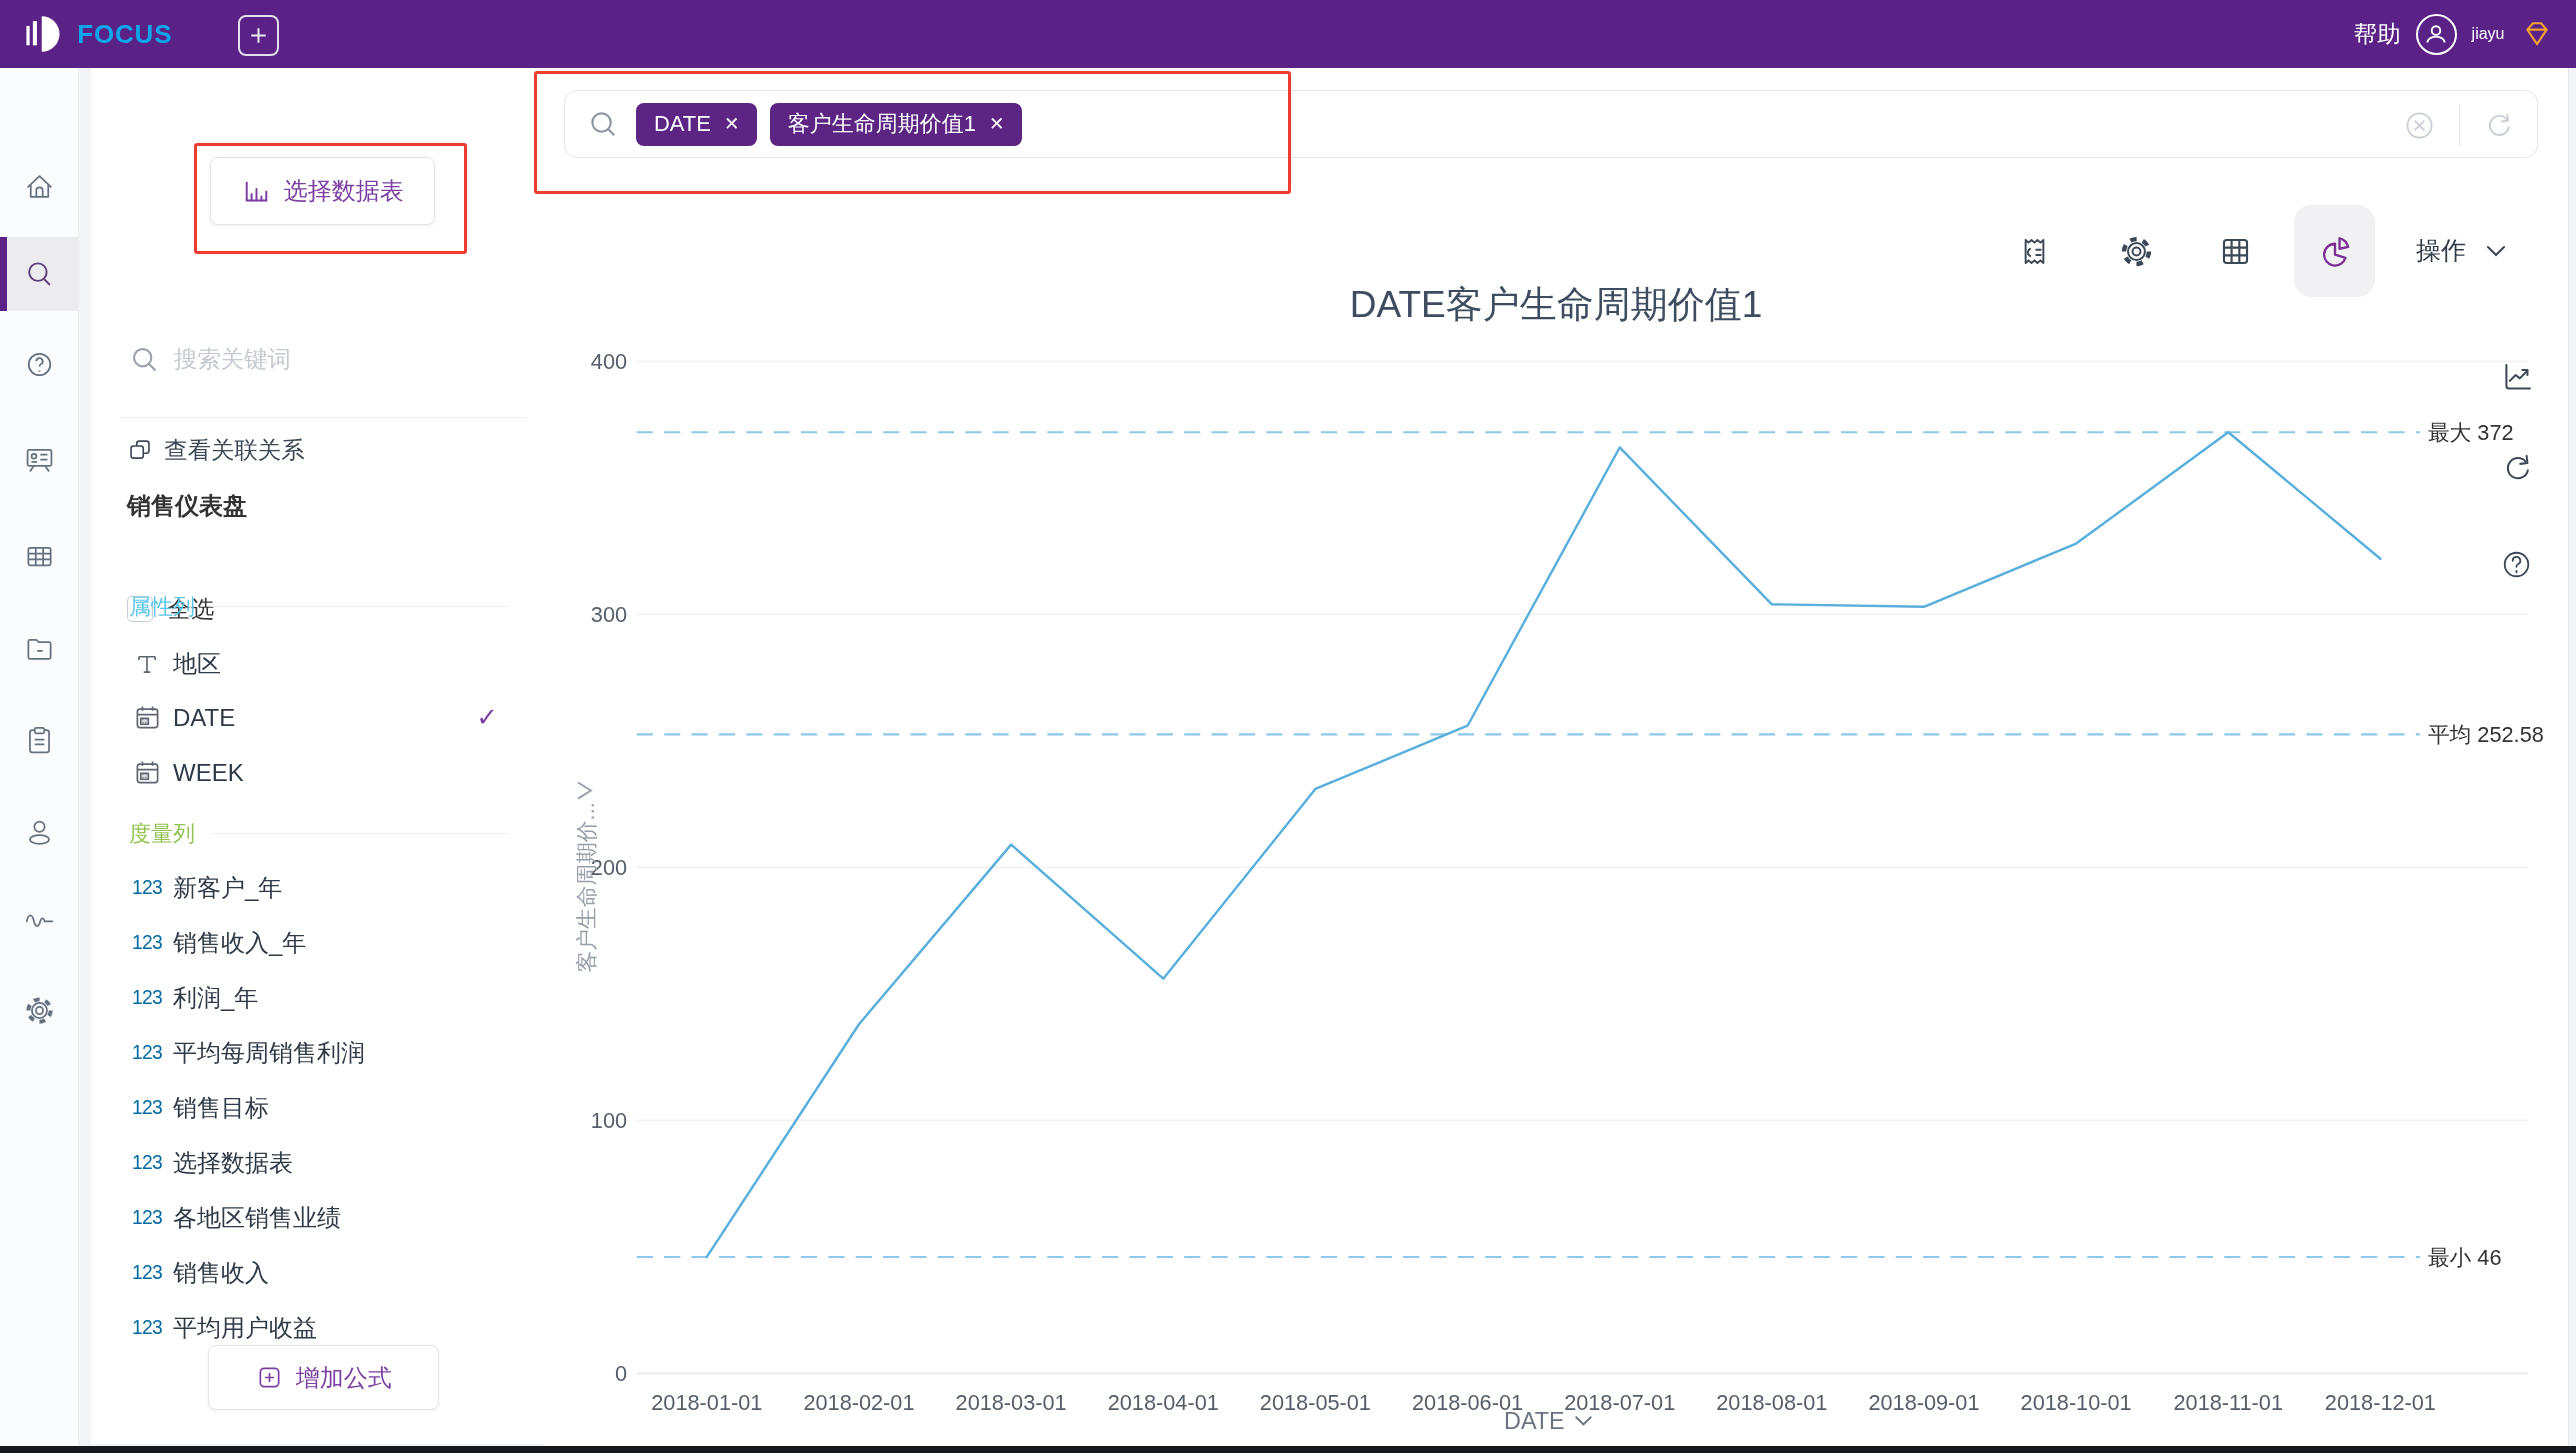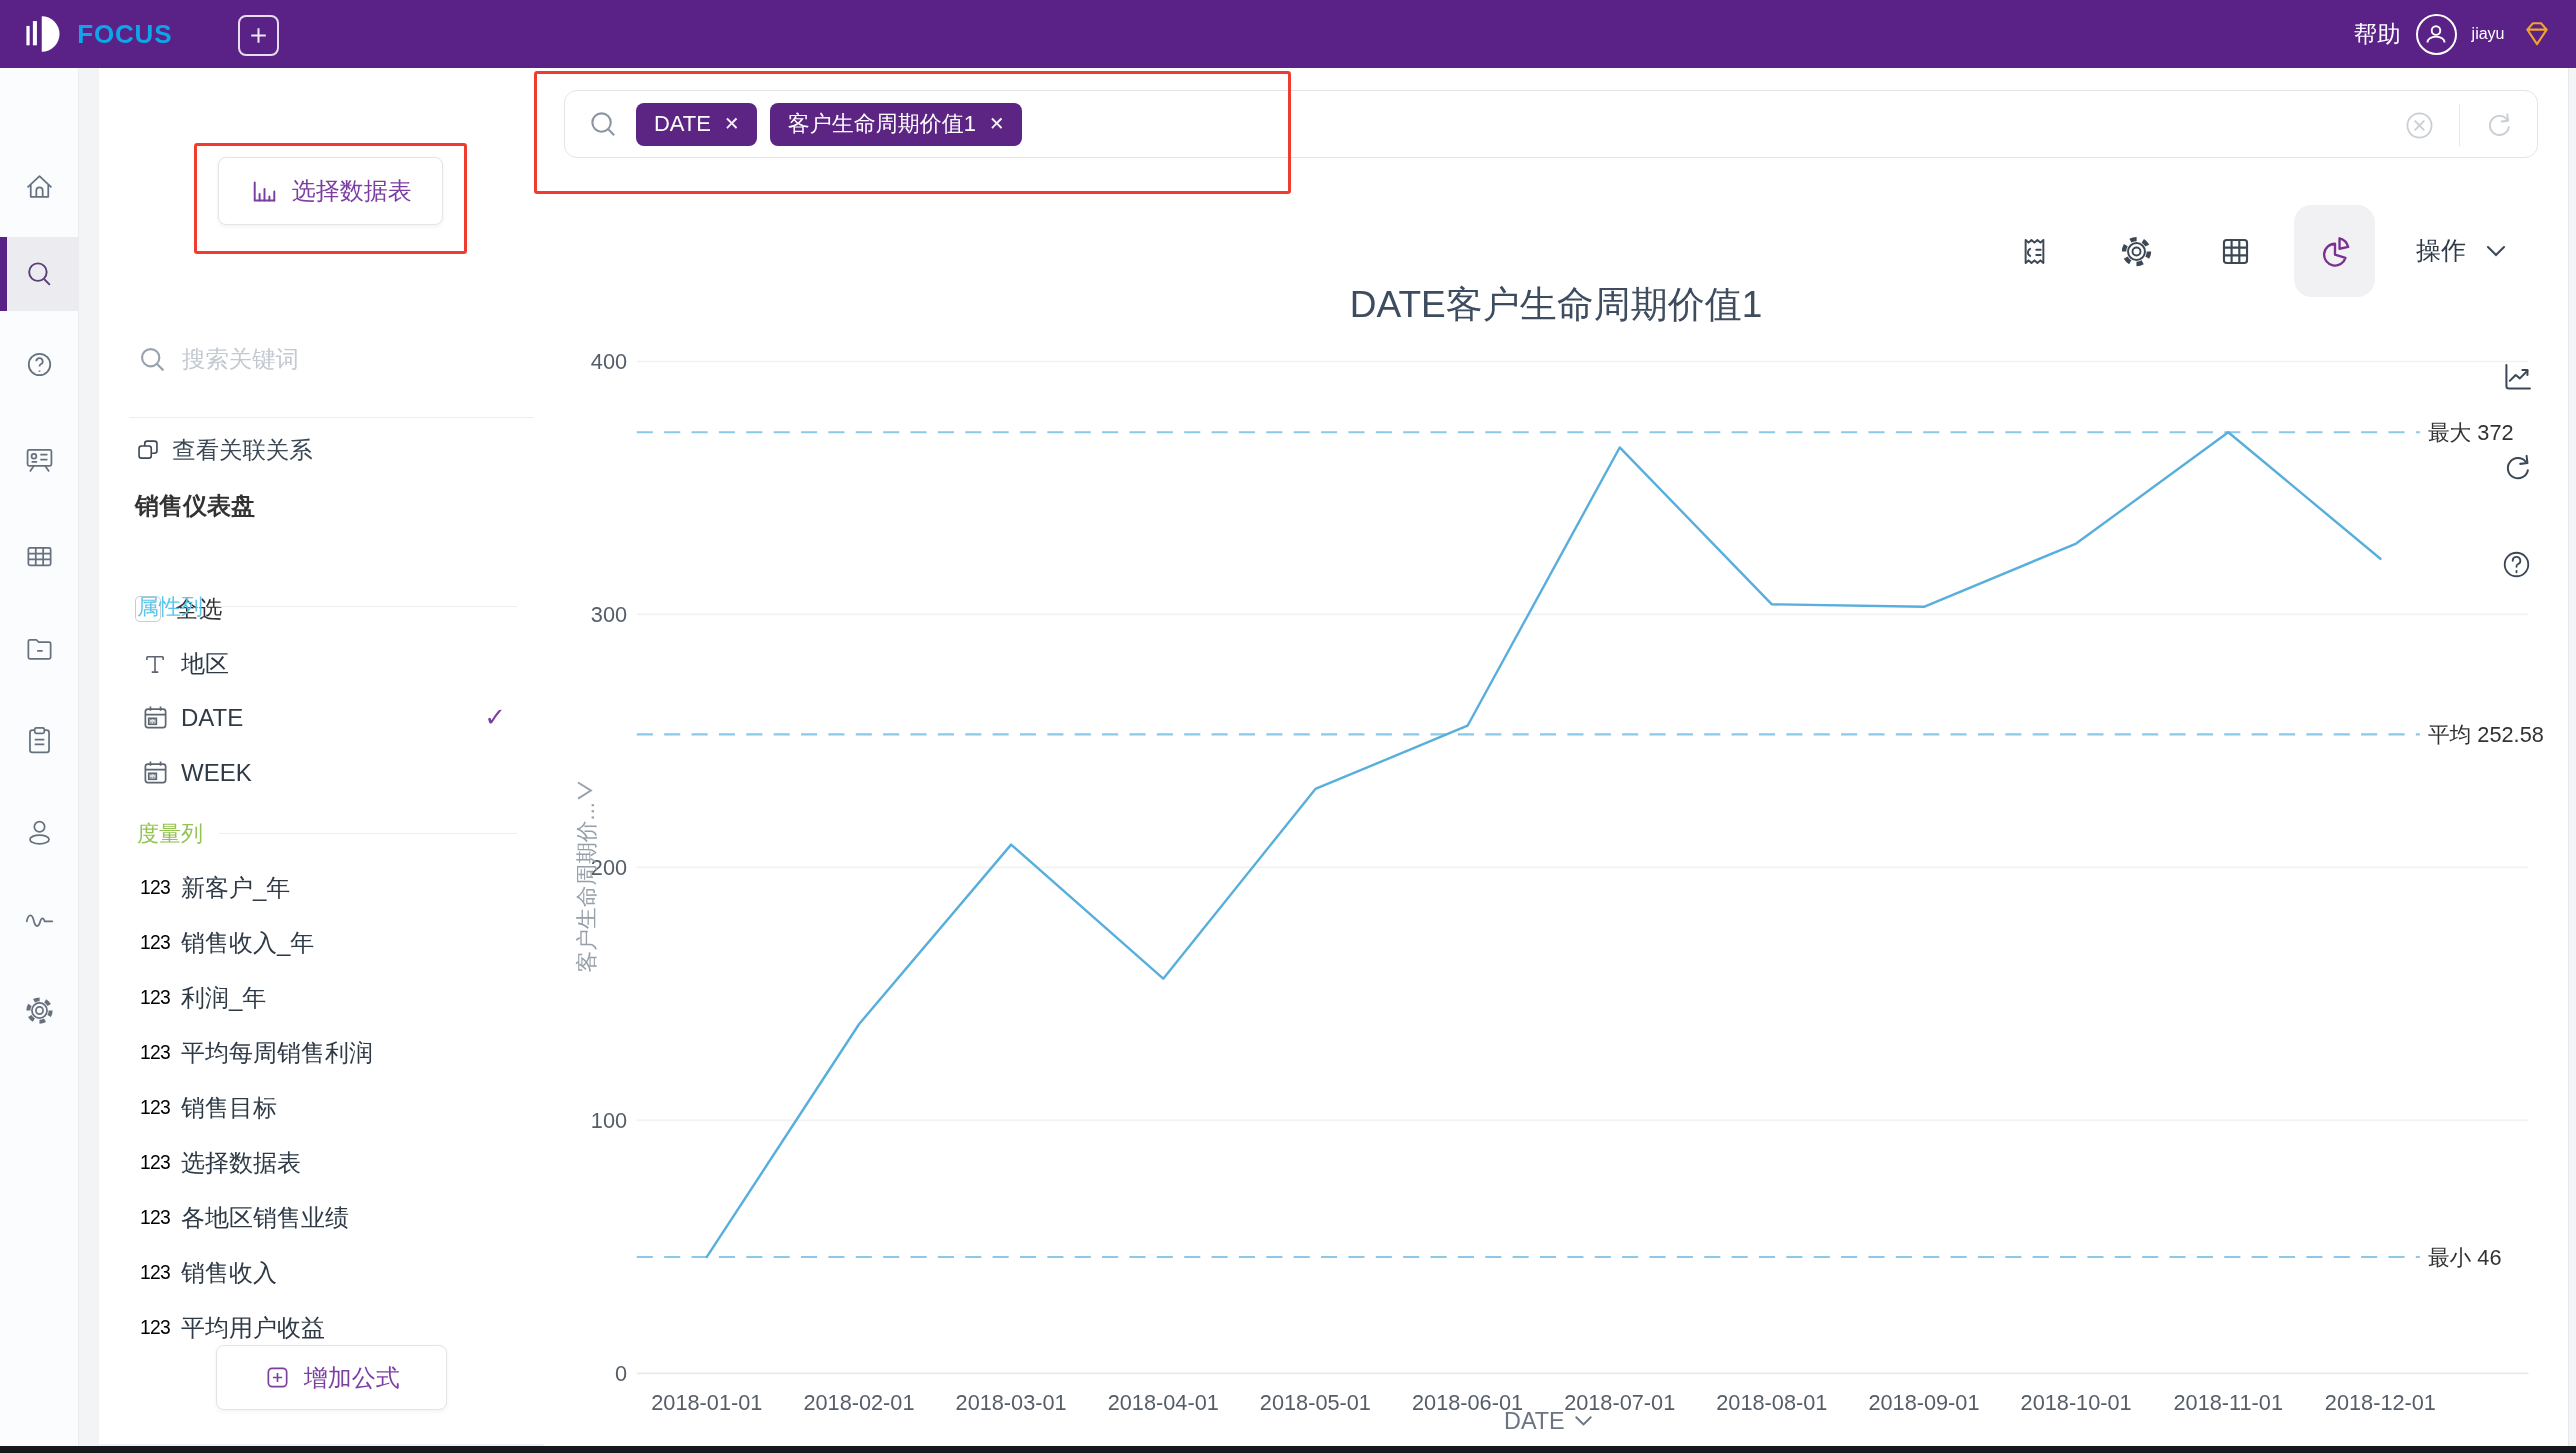--- a/index.html
+++ b/index.html
@@ -18,21 +18,21 @@
   .tb-help{color:#fff;font-size:23.4px;}
   .avatar{width:37px;height:37px;border:2px solid #fff;border-radius:50%;
           display:flex;align-items:center;justify-content:center;}
   .tb-user{color:#fff;font-size:16px;}
   
   .rail{position:absolute;left:0;top:68px;width:78px;height:1379px;background:#fbfcfd;border-right:0.8px solid #ebedf0;}
   .rail-item{position:absolute;left:0;width:78px;height:74px;display:flex;align-items:center;justify-content:center;}
   .rail-item.active{background:#ececf0;}
   .rail-item.active::before{content:"";position:absolute;left:0;top:0;width:7.2px;height:74px;background:#5A2287;}
   
-  .panel{position:absolute;left:99px;top:68px;width:453px;height:1376px;background:#fff;
+  .panel{position:absolute;left:91px;top:68px;width:453px;height:1376px;background:#fff;
          border-right:0.8px solid #e8eaed;box-shadow:1.6px 0 4.8px rgba(0,0,0,.03);}
   .btn-outline{position:absolute;display:flex;align-items:center;justify-content:center;gap:11.3px;
          background:#fff;border:1.2px solid #e2e4e8;border-radius:8px;box-shadow:0 1.6px 4px rgba(0,0,0,.05);
          color:#7B3FA2;font-size:24px;cursor:pointer;}
   .p-search{position:absolute;left:39px;top:266px;width:387px;height:50px;display:flex;align-items:center;gap:13px;}
   .p-search input{border:none;outline:none;font-size:23.4px;color:#333;width:306px;background:transparent;
          font-family:"Liberation Sans","DejaVu Sans",sans-serif;}
   .p-search input::placeholder{color:#c3c9d0;}
   .p-div{position:absolute;left:30px;top:349px;width:405px;height:0;border-top:1.2px solid #eceef1;}
   .rel-row{position:absolute;left:36px;top:364px;height:35px;display:flex;align-items:center;gap:11.3px;
@@ -45,21 +45,21 @@
   .sec{position:absolute;left:38px;height:27px;display:flex;align-items:center;font-size:22px;}
   .sec .sec-line{margin-left:16px;border-top:1.2px solid #eceef1;width:298px;}
   .sec.attr{top:525px;color:#5BC6EA;}
   .sec.meas{top:752px;color:#92C353;}
   .a-row{position:absolute;left:30px;width:411px;height:53px;display:flex;align-items:center;cursor:pointer;}
   .a-ic{width:52px;display:flex;justify-content:center;color:#5d6570;}
   .a-label{font-size:24px;color:#2f3a47;}
   .a-check{position:absolute;right:34px;color:#7B3FA2;font-size:26px;}
   .m-wrap{position:absolute;left:30px;top:792px;width:411px;height:506px;overflow:hidden;}
   .m-row{height:55px;display:flex;align-items:center;cursor:pointer;}
-  .icon-123{width:52px;font-size:19.3px;color:#000000;display:flex;justify-content:center;letter-spacing:-0.8px;}
+  .icon-123{width:52px;font-size:19.3px;color:#0369a1;display:flex;justify-content:center;letter-spacing:-0.8px;}
   .m-label{font-size:24px;color:#2f3a47;}
   
   .anno{position:absolute;border:3.2px solid #EE3D2E;border-radius:3.2px;pointer-events:none;}
   
   .main{position:absolute;left:544px;top:68px;width:2024px;height:1379px;background:#fff;border-right:1.6px solid #e6e8ec;}
   .sbar{position:absolute;left:564px;top:90px;width:1974px;height:68px;background:#fff;border:1.6px solid #e3e5e9;
         border-radius:13px;display:flex;align-items:center;padding:0;box-sizing:border-box;}
   .sbar-ic{margin-left:22.5px;}
   .tags{display:flex;align-items:center;gap:13px;margin-left:17.7px;}
   .tag{display:flex;align-items:center;gap:13px;background:#5C2483;color:#fff;border-radius:8px;

